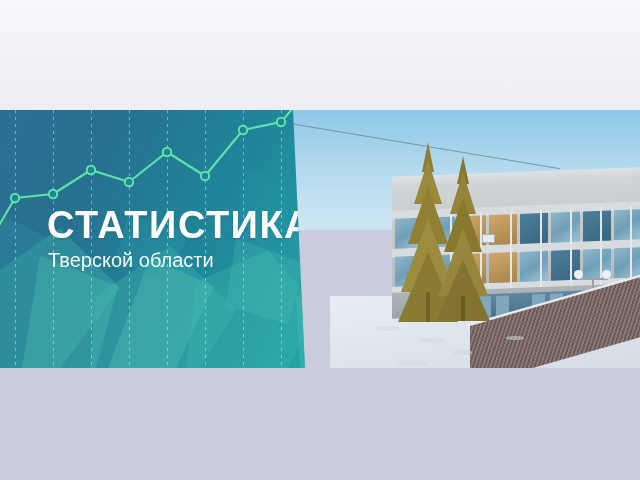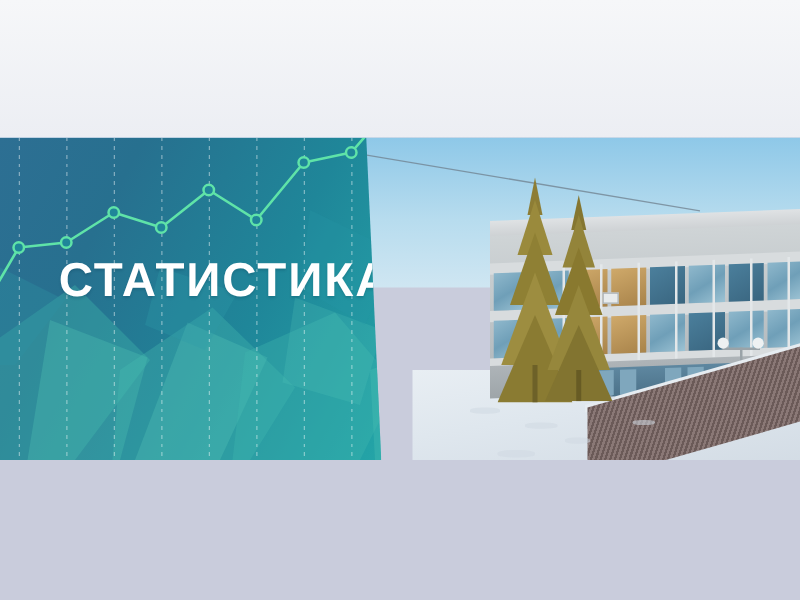--- a/index.html
+++ b/index.html
@@ -280,16 +280,17 @@
           <circle cx="91" cy="60" r="4.2"></circle>
           <circle cx="129" cy="72" r="4.2"></circle>
           <circle cx="167" cy="42" r="4.2"></circle>
           <circle cx="205" cy="66" r="4.2"></circle>
           <circle cx="243" cy="20" r="4.2"></circle>
           <circle cx="281" cy="12" r="4.2"></circle>
         </g>
       </svg>
 
       <div class="title">СТАТИСТИКА</div>
+      <div class="subtitle">Тверской области</div>
     </div>
 
   </div>
 </div>
 
 </body></html>

